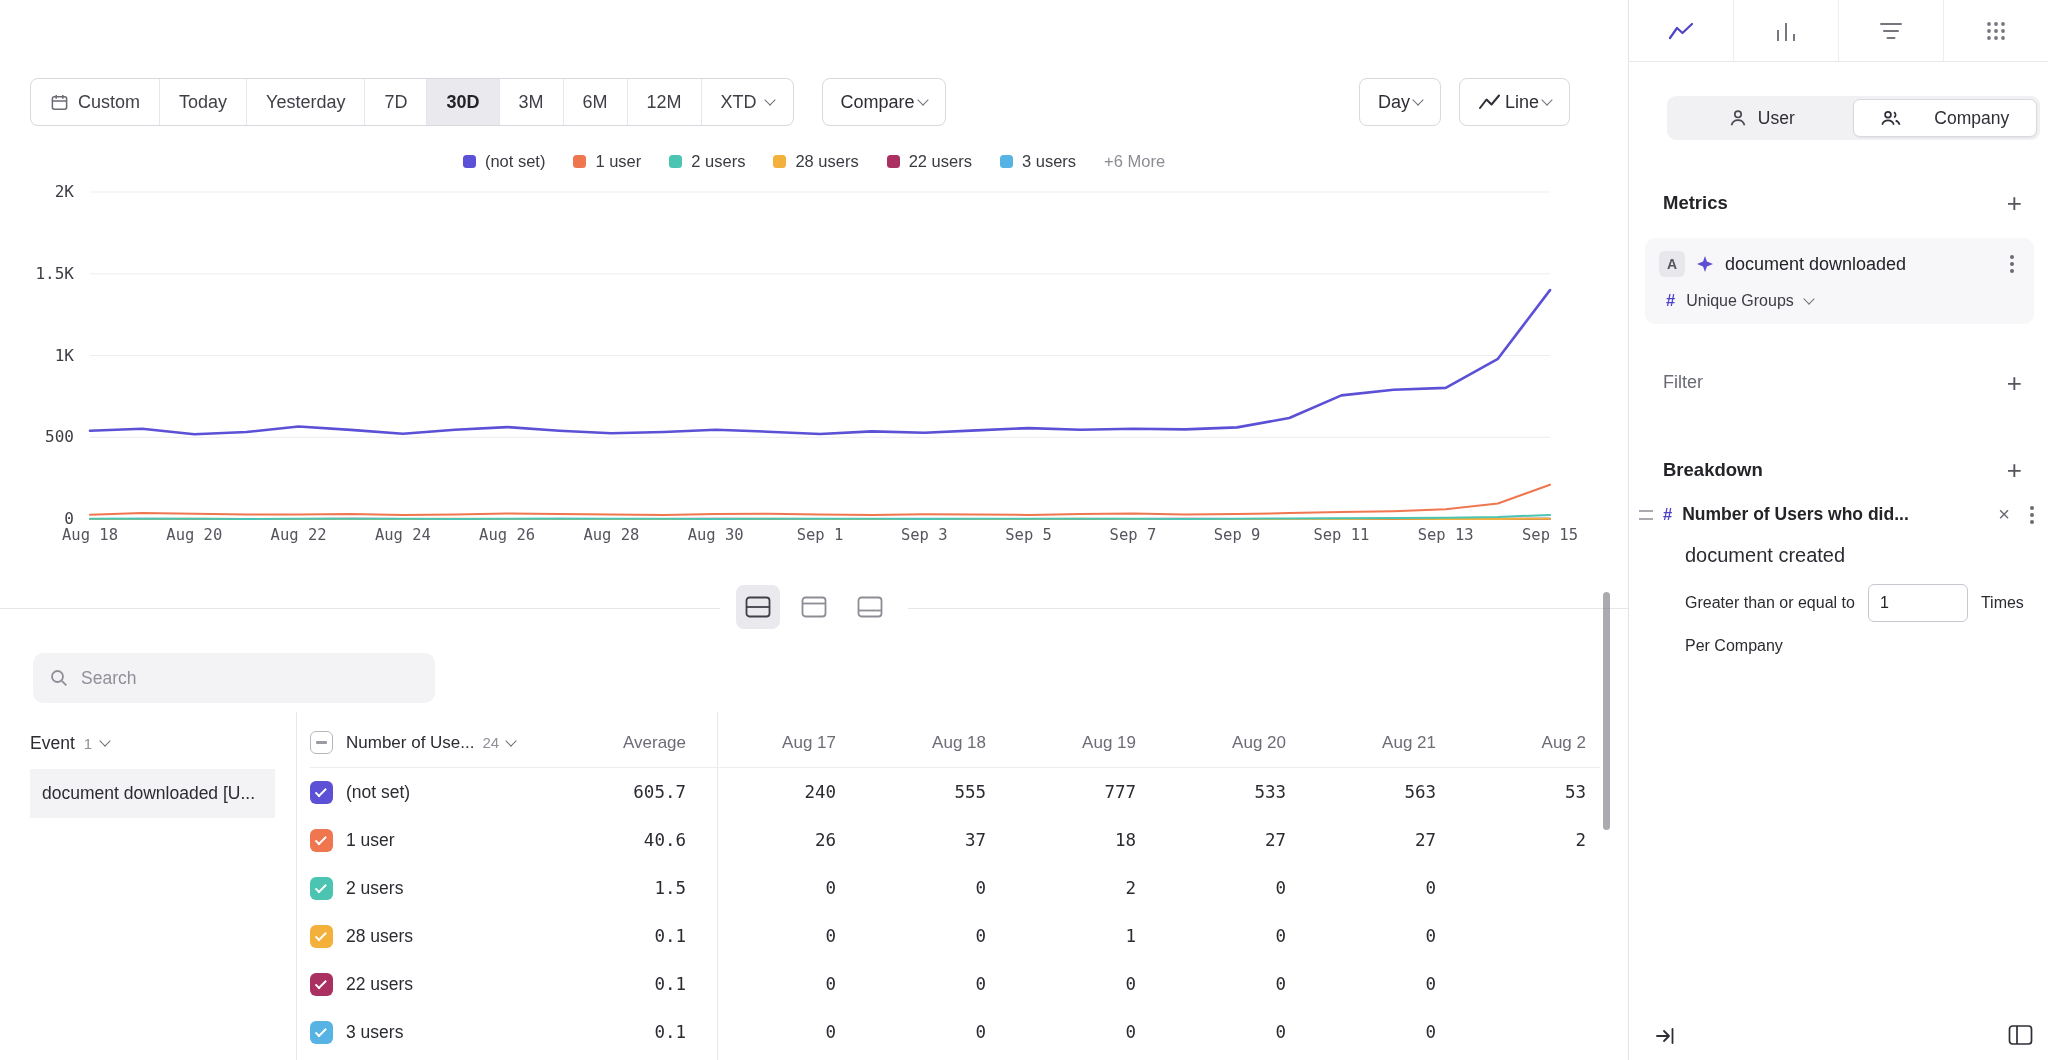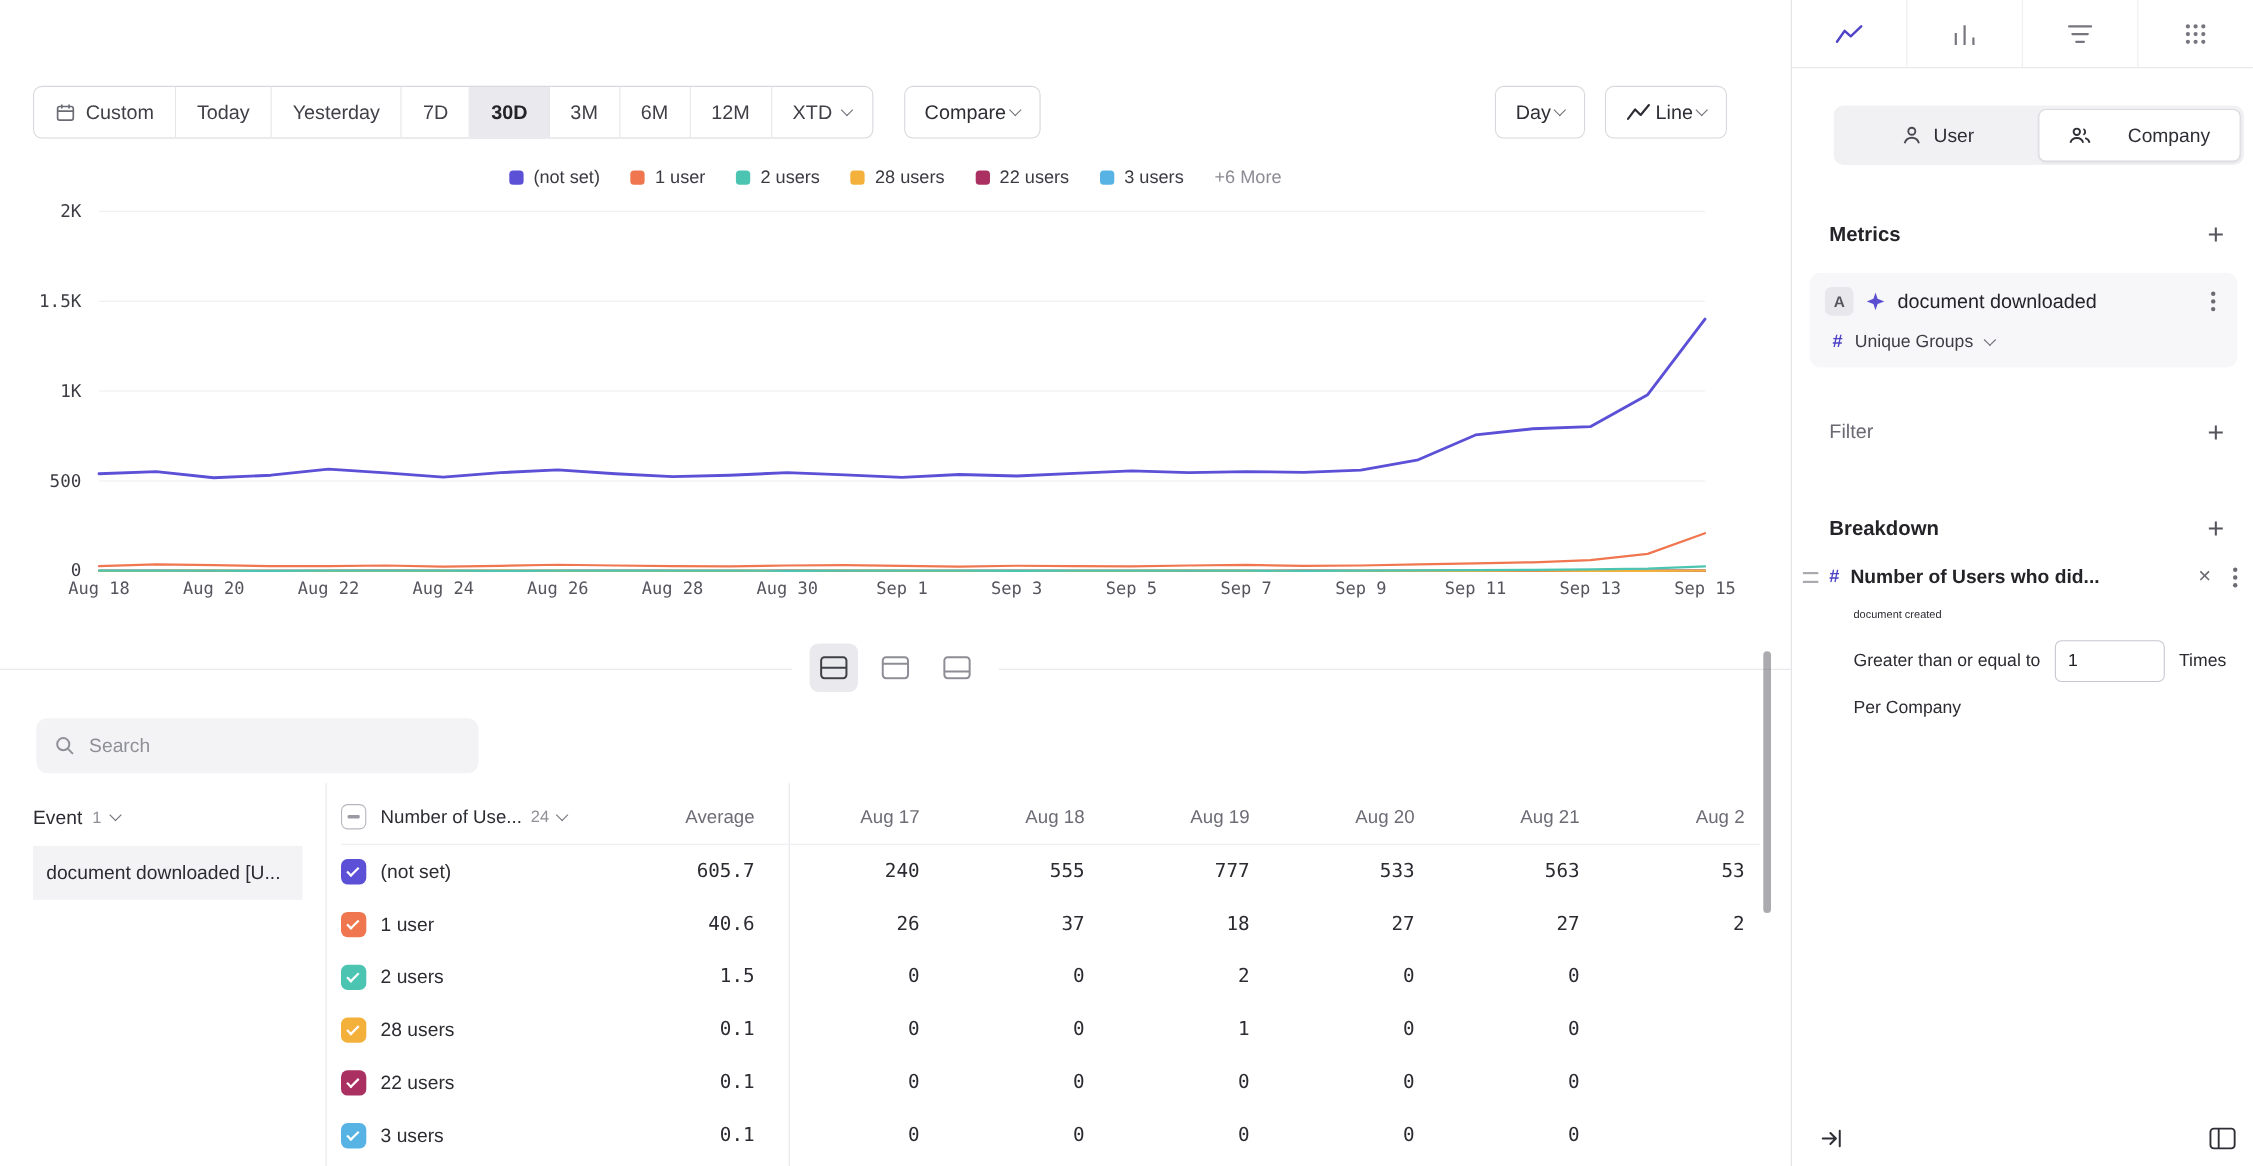--- a/index.html
+++ b/index.html
@@ -75,21 +75,21 @@
 
   
   .panel-tabs { display:flex; height:60px; align-items:stretch; padding-left:22px; }
   .ptab { display:flex; align-items:center; padding:0 10px; margin-right:22px; font-size:17.5px; color:#6b6b75;
     position:relative; cursor:pointer; }
   .ptab.active { color:#4f44c6; font-weight:700; }
   .ptab.active::after { content:""; position:absolute; left:4px; right:4px; bottom:0; height:3px; background:#4f44c6; border-radius:2px; }
   .type-row { display:flex; height:62px; border-bottom:1px solid #e7e7ec; }
   .type-cell { flex:1; display:flex; align-items:center; justify-content:center; border-left:1px solid #eeeef2; cursor:pointer; }
   .type-cell:first-child { border-left:none; }
-  .group-toggle { margin:34px 8px 0 38px; height:54px; background:#f1f1f4; border-radius:9px; display:flex; padding:3px; }
+  .group-toggle { margin:34px 8px 0 38px; height:44px; background:#f1f1f4; border-radius:9px; display:flex; padding:3px; }
   .gt-seg { flex:1; display:flex; align-items:center; justify-content:center; gap:10px; font-size:17.5px; color:#2e2e36;
     border-radius:7px; cursor:pointer; }
   .gt-seg.selected { background:#fff; border:1px solid #d9d9df; box-shadow:0 1px 2px rgba(0,0,0,.06);gap:32px; }
   .sec { display:flex; align-items:center; justify-content:space-between; margin:52px 26px 0 34px;
     font-size:18.5px; font-weight:700; color:#232328; }
   .sec.filter { font-weight:400; color:#6a6a74; font-size:18px; margin-top:48px; }
   .sec.breakdown { margin-top:66px;text-align:right; }
   .plus { font-size:26px; font-weight:400; color:#55555e; line-height:20px; cursor:pointer; }
   .metric-card { margin:24px 14px 0 16px; background:#f7f7f9; border-radius:10px; padding:13px 14px 14px; }
   .mc-row1 { display:flex; align-items:center; gap:11px; }
@@ -98,21 +98,21 @@
   .mc-title { font-size:18px; font-weight:500; color:#232328; flex:1; overflow:hidden; text-overflow:ellipsis; cursor:pointer; }
   .kebab { width:4px; height:4px; border-radius:50%; background:#6b6b74; box-shadow:0 -7px 0 #6b6b74, 0 7px 0 #6b6b74;
     margin:0 6px; cursor:pointer; flex:none; }
   .mc-row2 { margin:14px 0 0 7px; display:flex; align-items:center; gap:11px; font-size:16px; color:#3c3c44; cursor:pointer; }
   .hash { color:#4f44c6; font-weight:700; font-size:16.5px; }
   .bd-card { margin:22px 8px 0 10px; position:relative; }
   .bd-row1 { display:flex; align-items:center; gap:10px; }
   .drag-handle { width:14px; height:10px; border-top:2px solid #a9a9b0; border-bottom:2px solid #a9a9b0; cursor:grab; flex:none; }
   .bd-title { font-size:17.5px; font-weight:600; color:#232328; flex:1; overflow:hidden; text-overflow:ellipsis; white-space:nowrap; }
   .close-x { font-size:20px; color:#6b6b74; cursor:pointer; margin-right:4px; }
-  .bd-event { margin:18px 0 0 46px; font-size:10px; font-weight:500; color:#2b2b32; }
+  .bd-event { margin:18px 0 0 46px; font-size:20px; font-weight:500; color:#2b2b32; }
   .bd-cond { margin:17px 0 0 46px; display:flex; align-items:center; gap:13px; font-size:16px; color:#2b2b32; flex-wrap:nowrap; }
   .times-input { width:100px; height:38px; border:1px solid #c7c7d0; border-radius:6px; font-size:16px; padding:0 11px;
     color:#232328; outline:none; font-family:"Liberation Sans", sans-serif; }
   .bd-per { margin:15px 0 0 46px; font-size:16px; color:#2b2b32; }
   .panel-footer { position:absolute; bottom:10px; left:26px; cursor:pointer; }
   .corner-btn { position:absolute; right:12px; bottom:10px; width:32px; height:30px; display:flex; align-items:center;
     justify-content:center; cursor:pointer; background:#fff; border:none; }
 </style>
 </head>
 <body>

